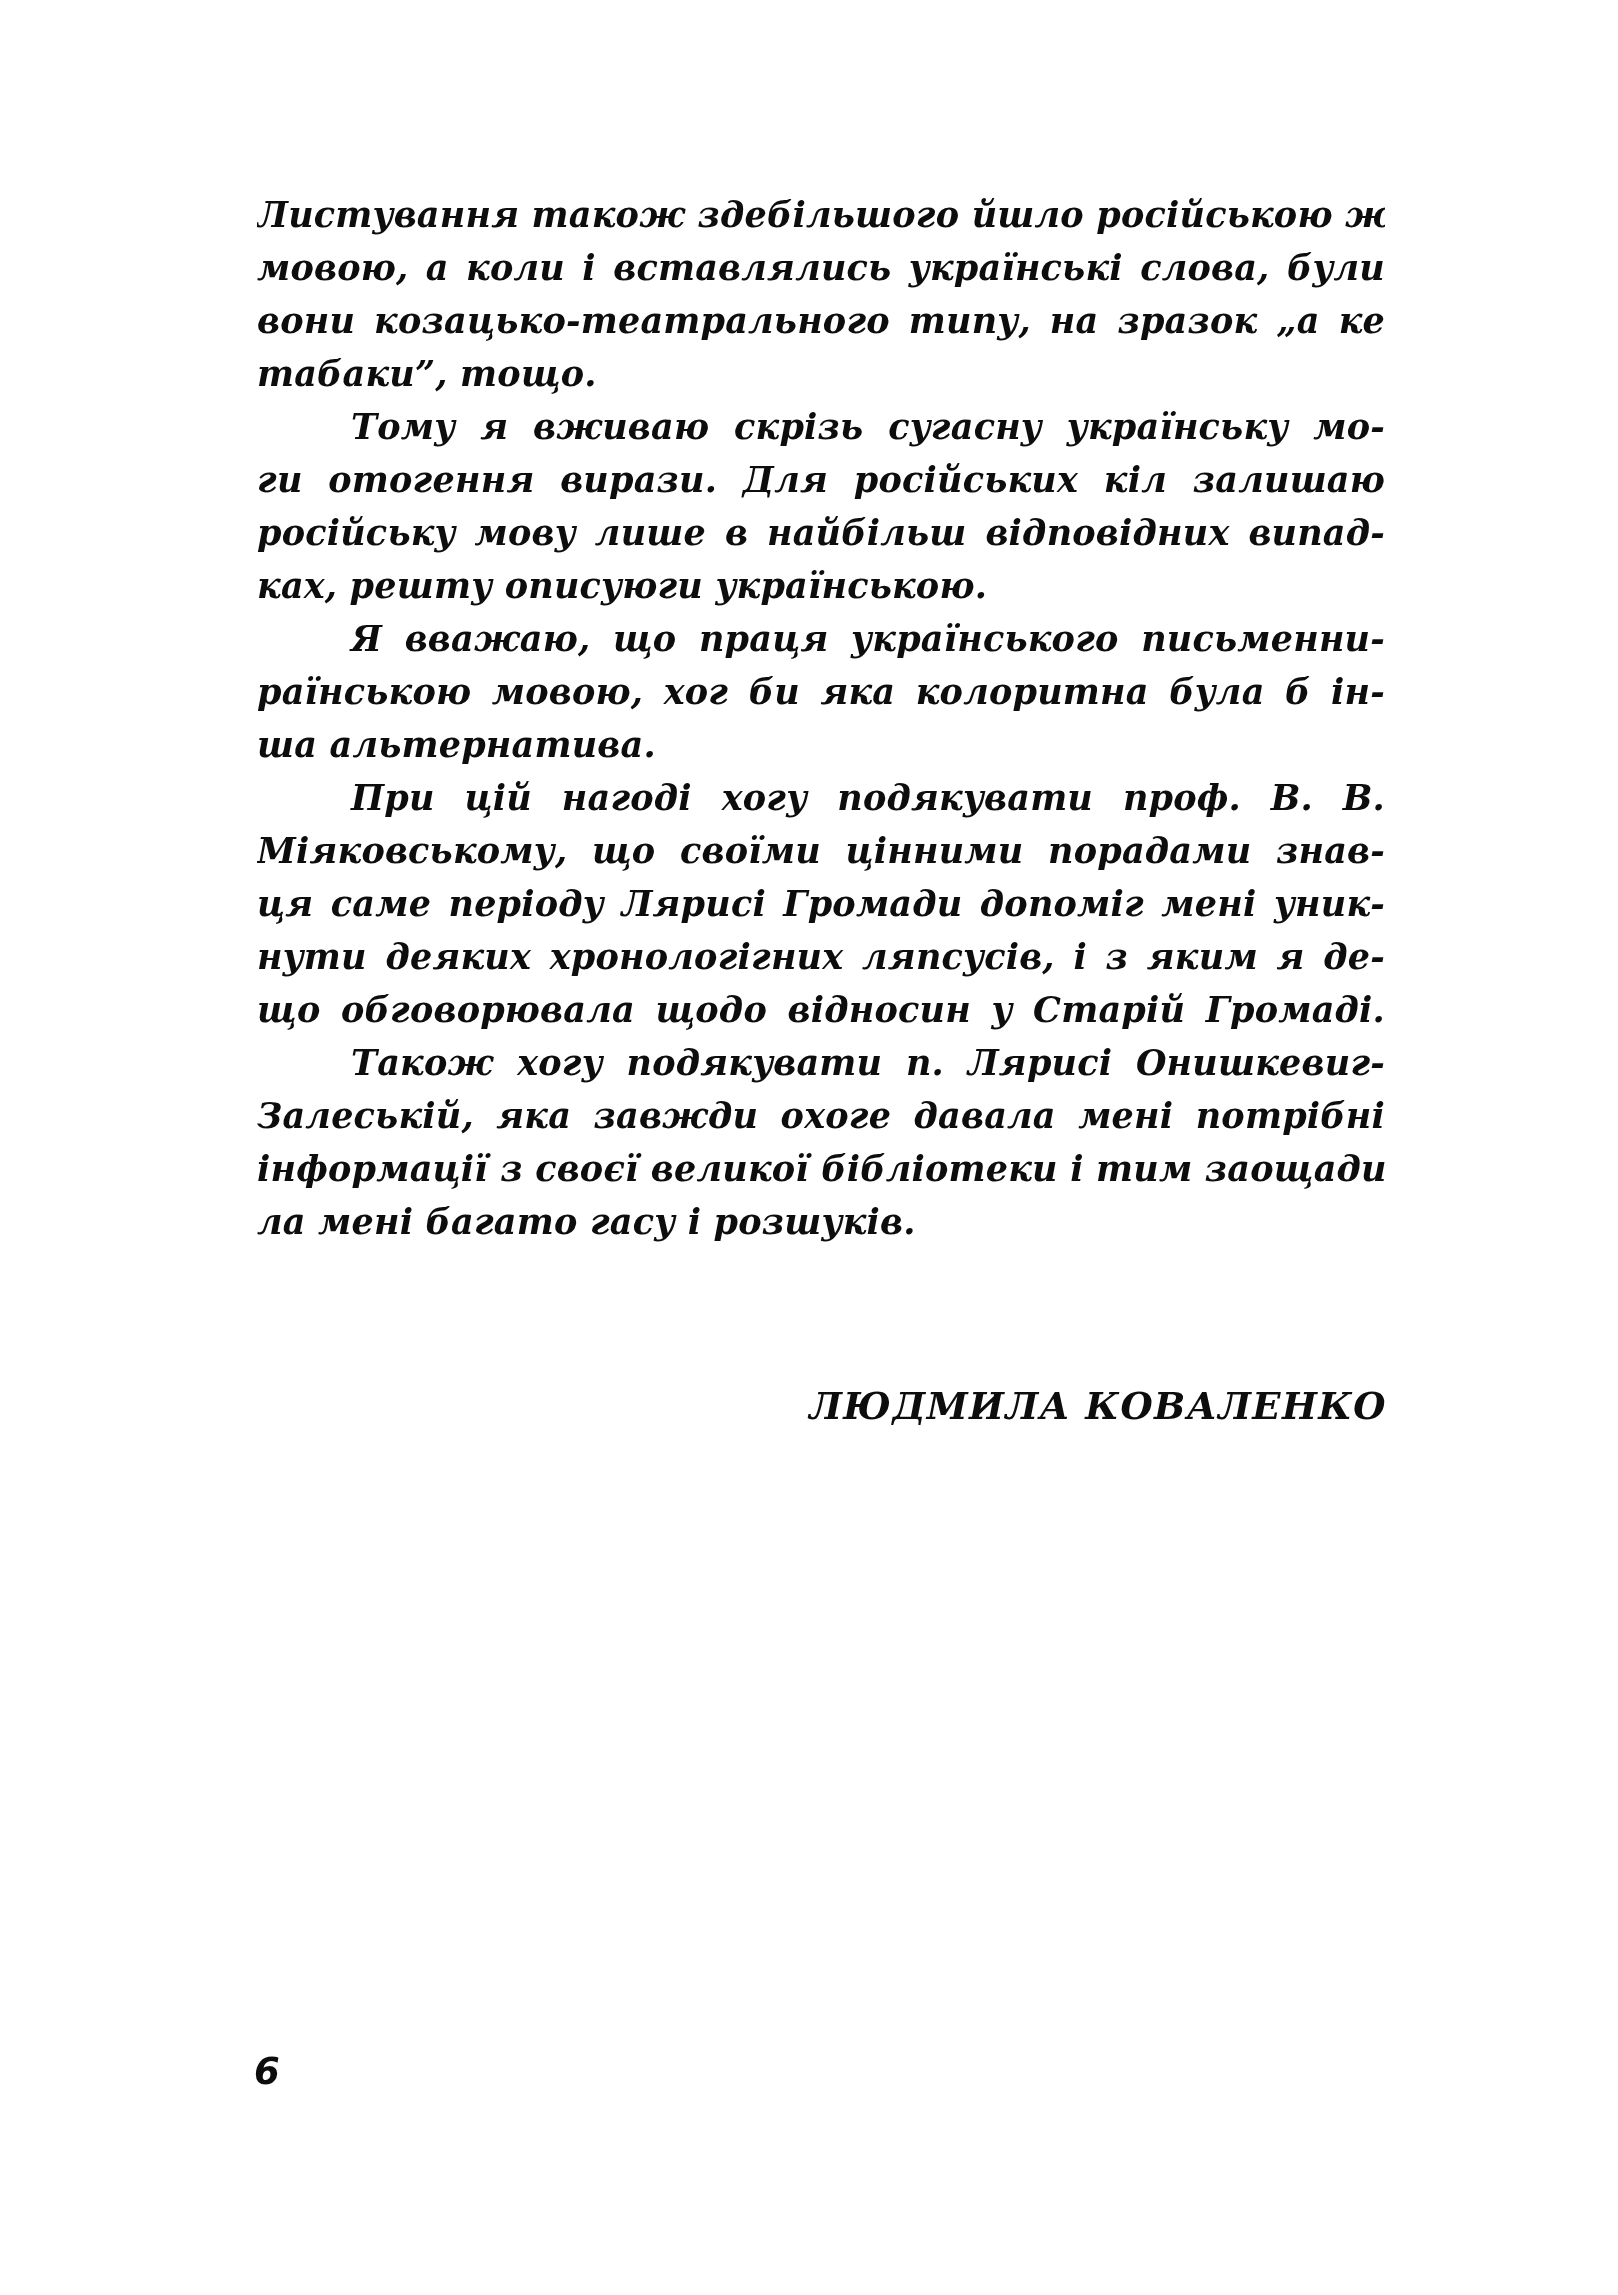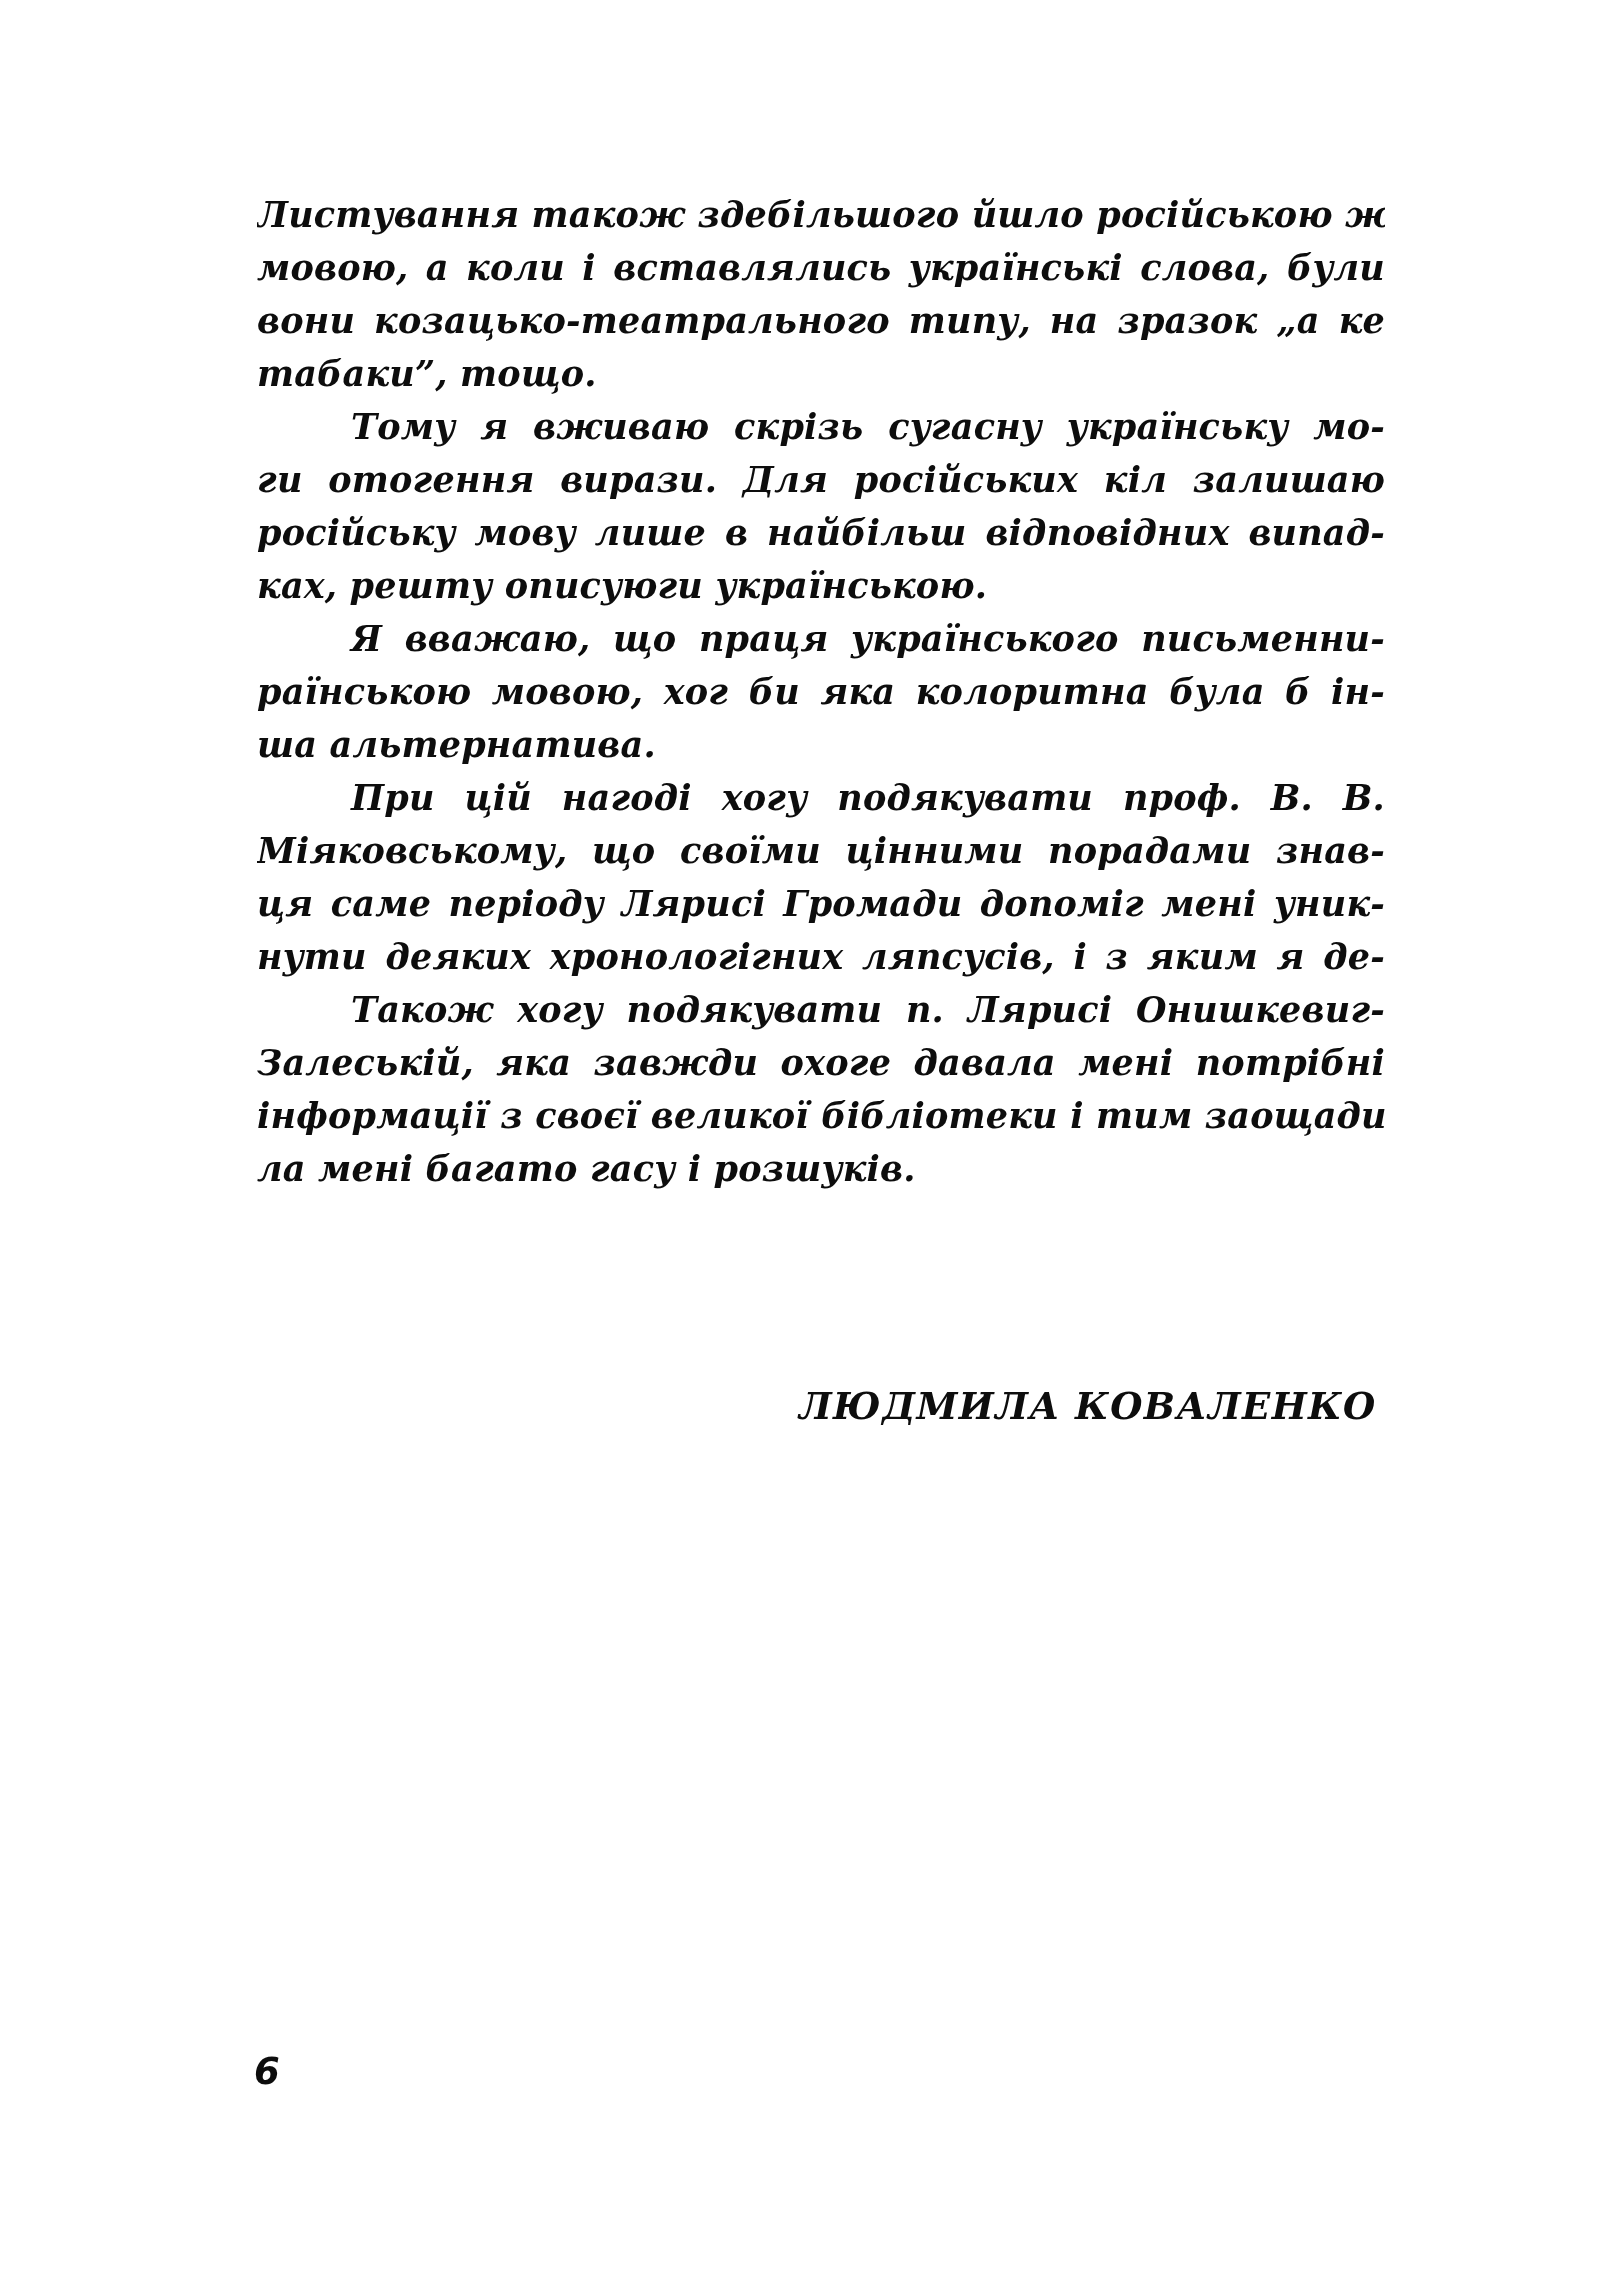--- a/index.html
+++ b/index.html
@@ -49,21 +49,21 @@
       text-align-last: left;
     }
     .line.indent {
       padding-left: 94px;
     }
     .signature {
       position: absolute;
       left: 799px;
       top: 1379px;
       width: 588px;
-      text-align: left;
+      text-align: right;
       font-family: "DejaVu Serif", "Liberation Serif", serif;
       font-style: italic;
       font-weight: bold;
       font-size: 37px;
       letter-spacing: 1.4px;
       line-height: 55px;
     }
     .page-number {
       position: absolute;
       left: 254px;
@@ -100,20 +100,21 @@
       <span class="line indent">Я вважаю, що праця українського письменни-</span>
       <span class="line">раїнською мовою, хог би яка колоритна була б ін-</span>
       <span class="line last">ша альтернатива.</span>
     </div>
 
     <div class="paragraph">
       <span class="line indent">При цій нагоді хогу подякувати проф. В. В.</span>
       <span class="line">Міяковському, що своїми цінними порадами знав-</span>
       <span class="line">ця саме періоду Лярисі Громади допоміг мені уник-</span>
       <span class="line">нути деяких хронологігних ляпсусів, і з яким я де-</span>
+      <span class="line">що обговорювала щодо відносин у Старій Громаді.</span>
     </div>
 
     <div class="paragraph">
       <span class="line indent">Також хогу подякувати п. Лярисі Онишкевиг-</span>
       <span class="line">Залеській, яка завжди охоге давала мені потрібні</span>
       <span class="line">інформації з своєї великої бібліотеки і тим заощади-</span>
       <span class="line last">ла мені багато гасу і розшуків.</span>
     </div>
 
   </div>

